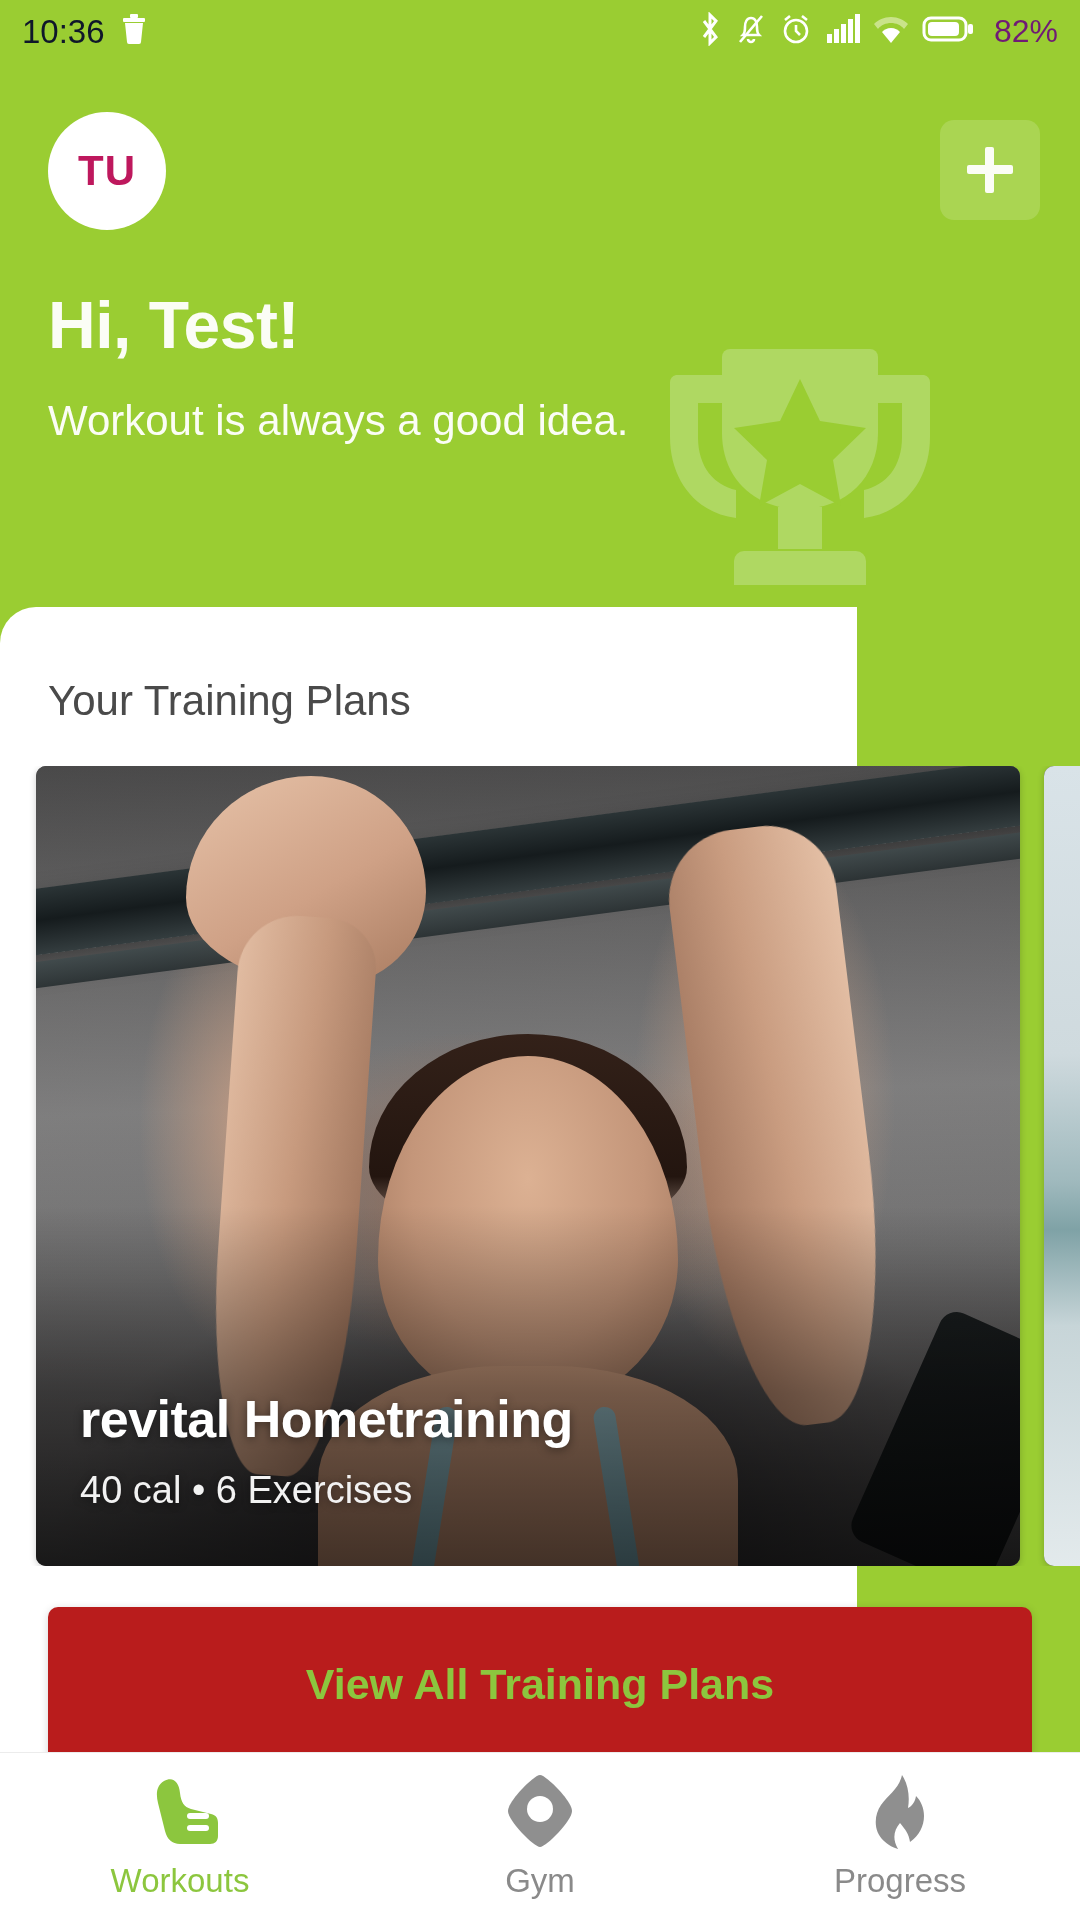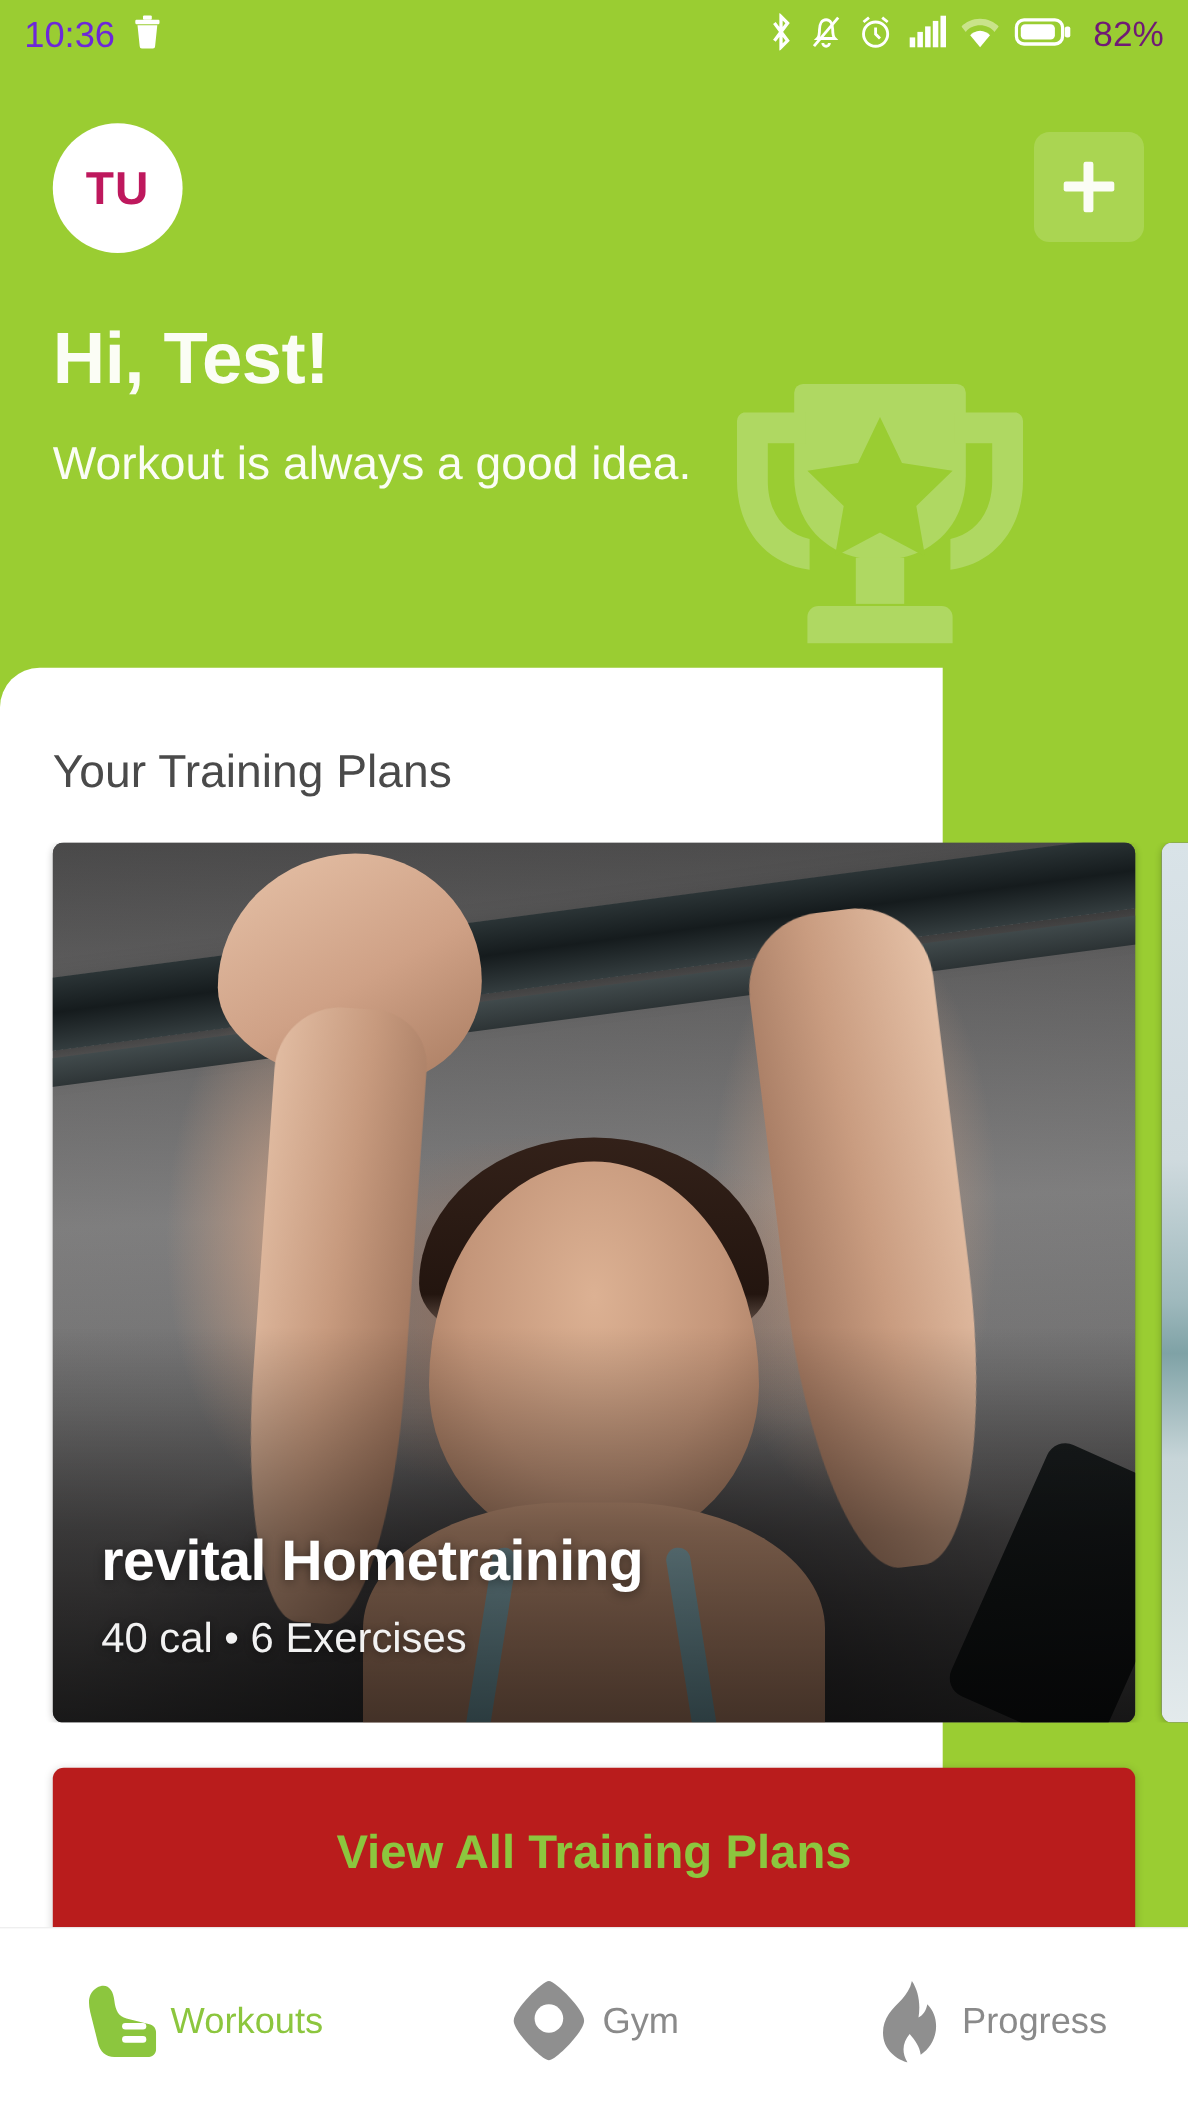--- a/index.html
+++ b/index.html
@@ -20,21 +20,21 @@
   .statusbar {
     position:absolute; top:0; left:0;
     width:1080px; height:62px;
     display:flex; align-items:center;
     padding:0 22px;
     color:#ffffff;
     z-index:40;
   }
   .sb-time {
     font-size:33px; font-weight:400; letter-spacing:0px;
-    color:#6d28d9; line-height:1;text-align:right;
+    color:#0f172a; line-height:1;text-align:right;
   }
   .sb-left-icons { display:flex; align-items:center; gap:10px; margin-left:16px; }
   .sb-spacer { flex:1; }
   .sb-right-icons { display:flex; align-items:center; gap:14px; }
   .sb-battery-text { font-size:32px; color:#701a75; margin-left:6px; }
   .sb-ico { display:block; }
 
   
   .header {
     position:absolute; top:0; left:0;
@@ -98,21 +98,21 @@
     position:absolute; left:48px; top:70px;
     font-size:42px; font-weight:400; color:#4a4a4a;
     letter-spacing:0px;
   }
 
   
   .carousel {
     position:absolute; left:0; top:159px;
     width:1080px; height:800px;
     display:flex; gap:24px;
-    padding-left:48px;
+    padding-left:36px;
     overflow:hidden;
   }
   .plan-card {
     position:relative;
     flex:0 0 auto;
     width:984px; height:800px;
     border-radius:10px;
     overflow:hidden;
     background:#555;
     box-shadow:0 2px 7px rgba(0,0,0,0.20);
@@ -229,21 +229,21 @@
   .bottomnav {
     position:absolute; left:0; bottom:0;
     width:1080px; height:168px;
     background:#ffffff;
     border-top:1px solid #ececec;
     display:flex; align-items:center;
     z-index:30;
   }
   .navitem {
     flex:1; height:100%;
-    display:flex; flex-direction:row; align-items:center; justify-content:center;
+    display:flex; flex-direction:column; align-items:center; justify-content:center;
     gap:13px;
   }
   .nav-ico { height:76px; display:flex; align-items:flex-end; justify-content:center; }
   .nav-label { font-size:33px; font-weight:400; letter-spacing:0px; }
   .nav-label.active { color:#8CC63E; }
   .nav-label.inactive { color:#8a8a8a; }
 </style>
 </head>
 <body>
 

